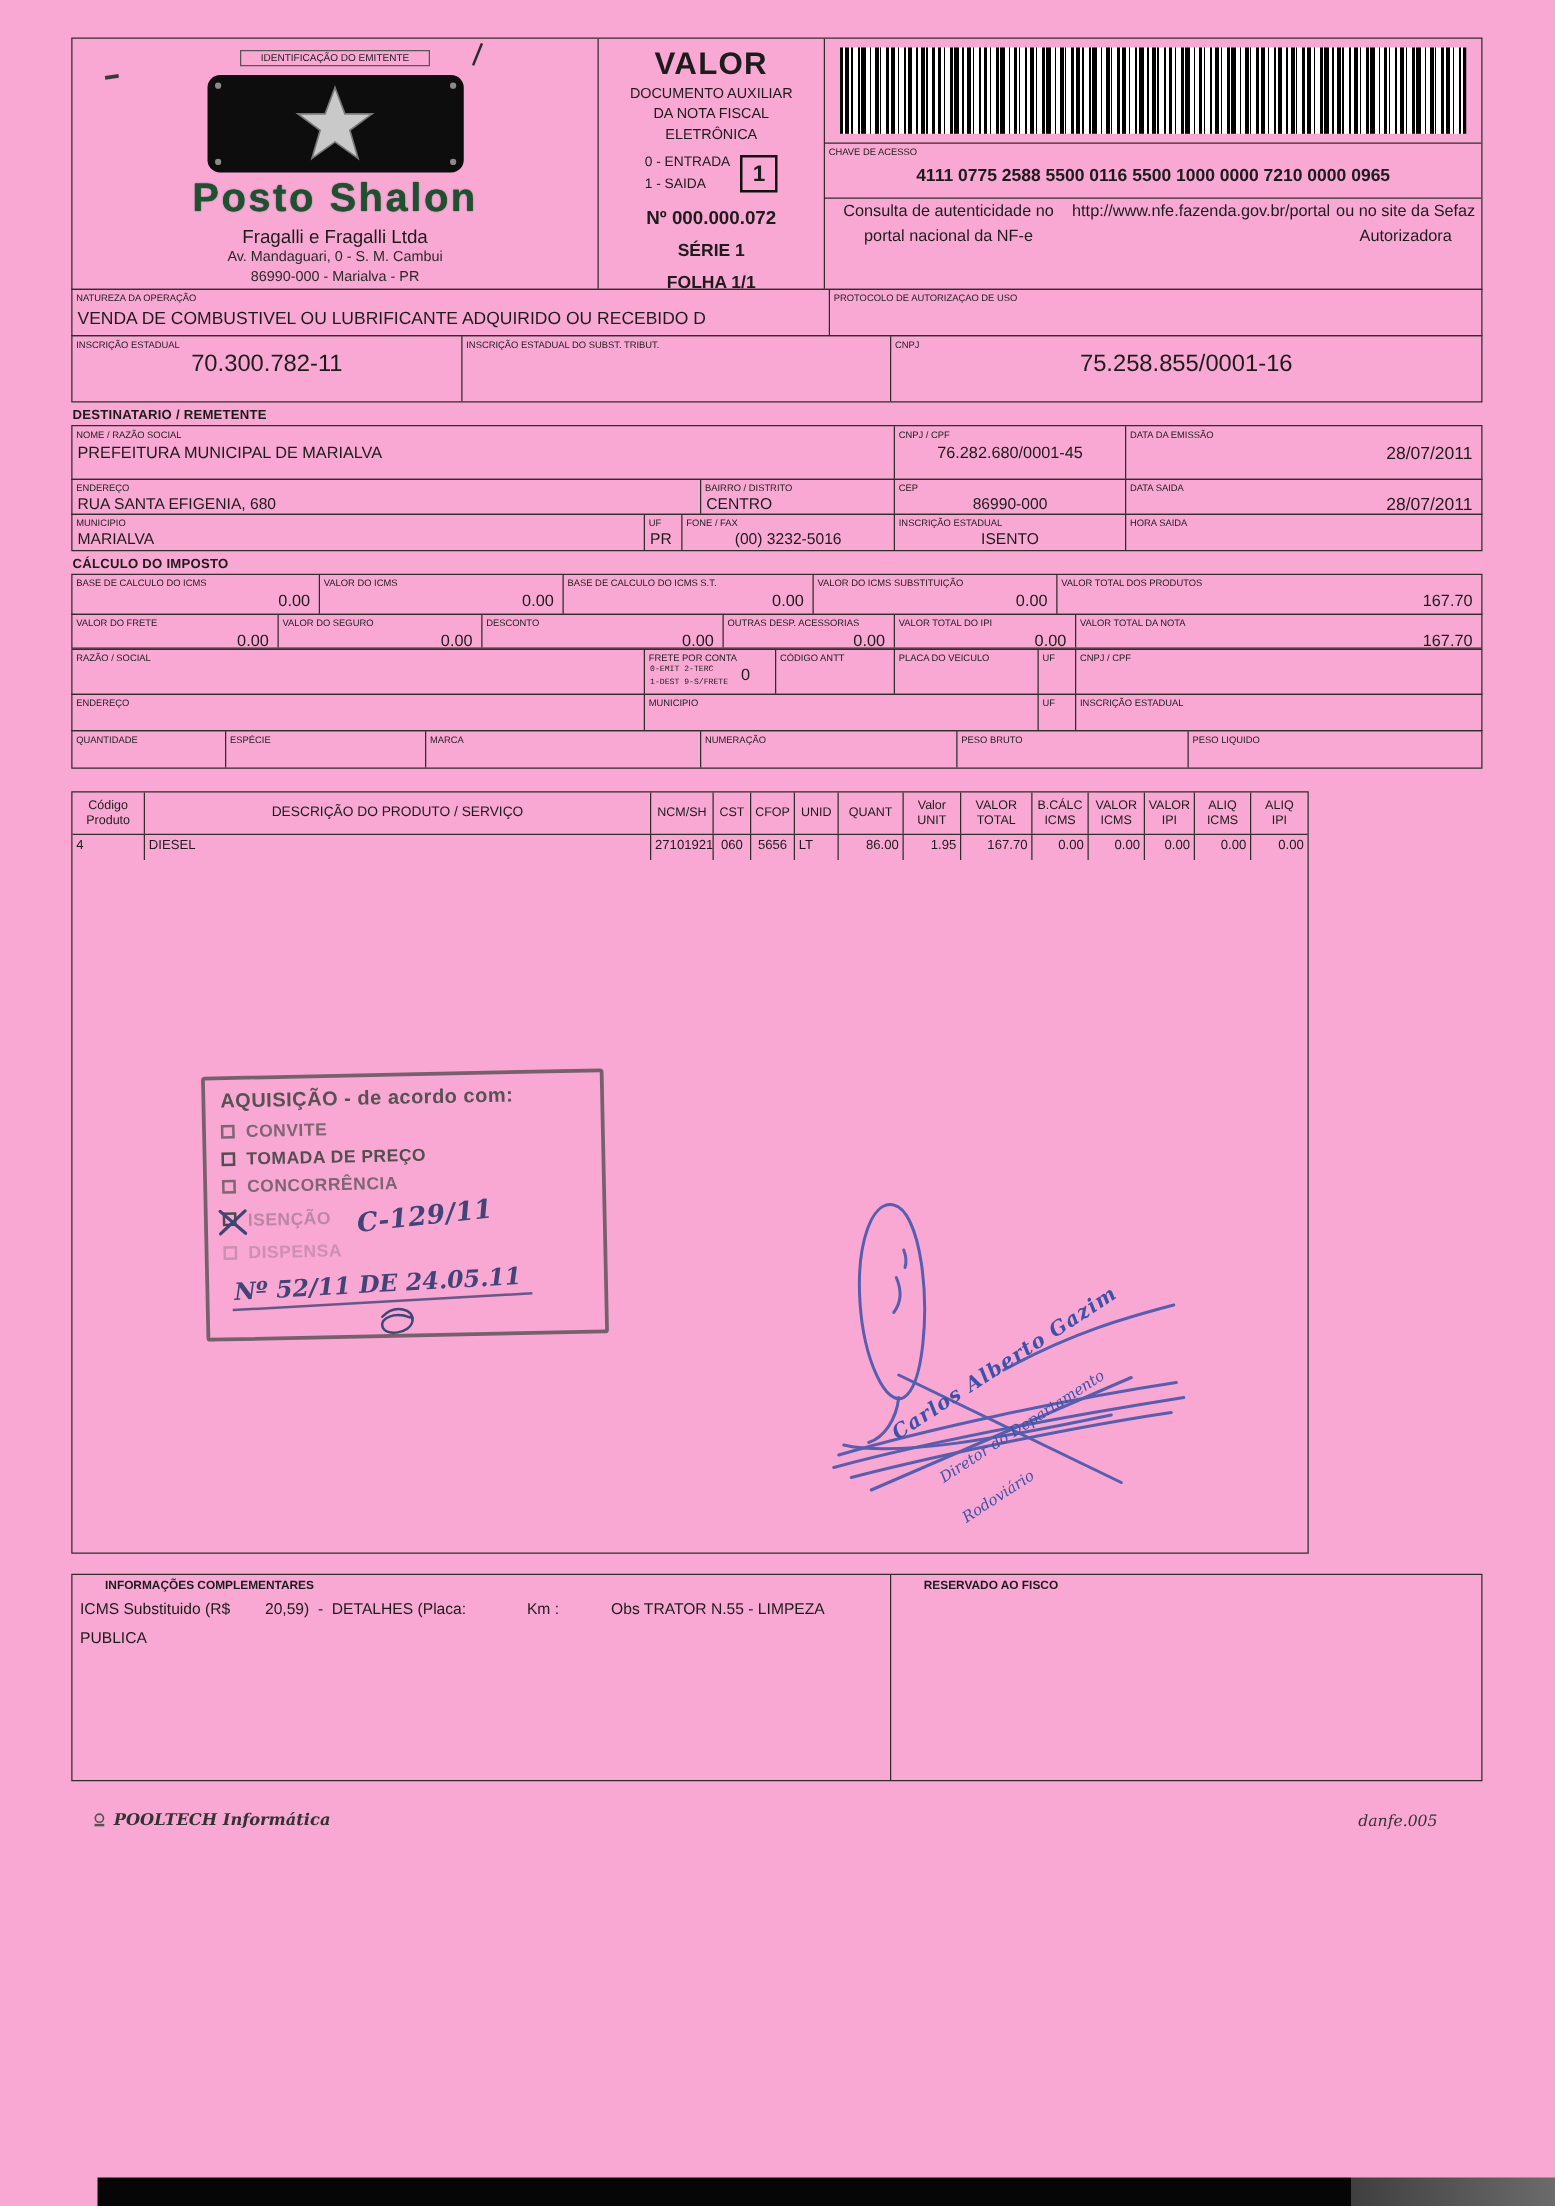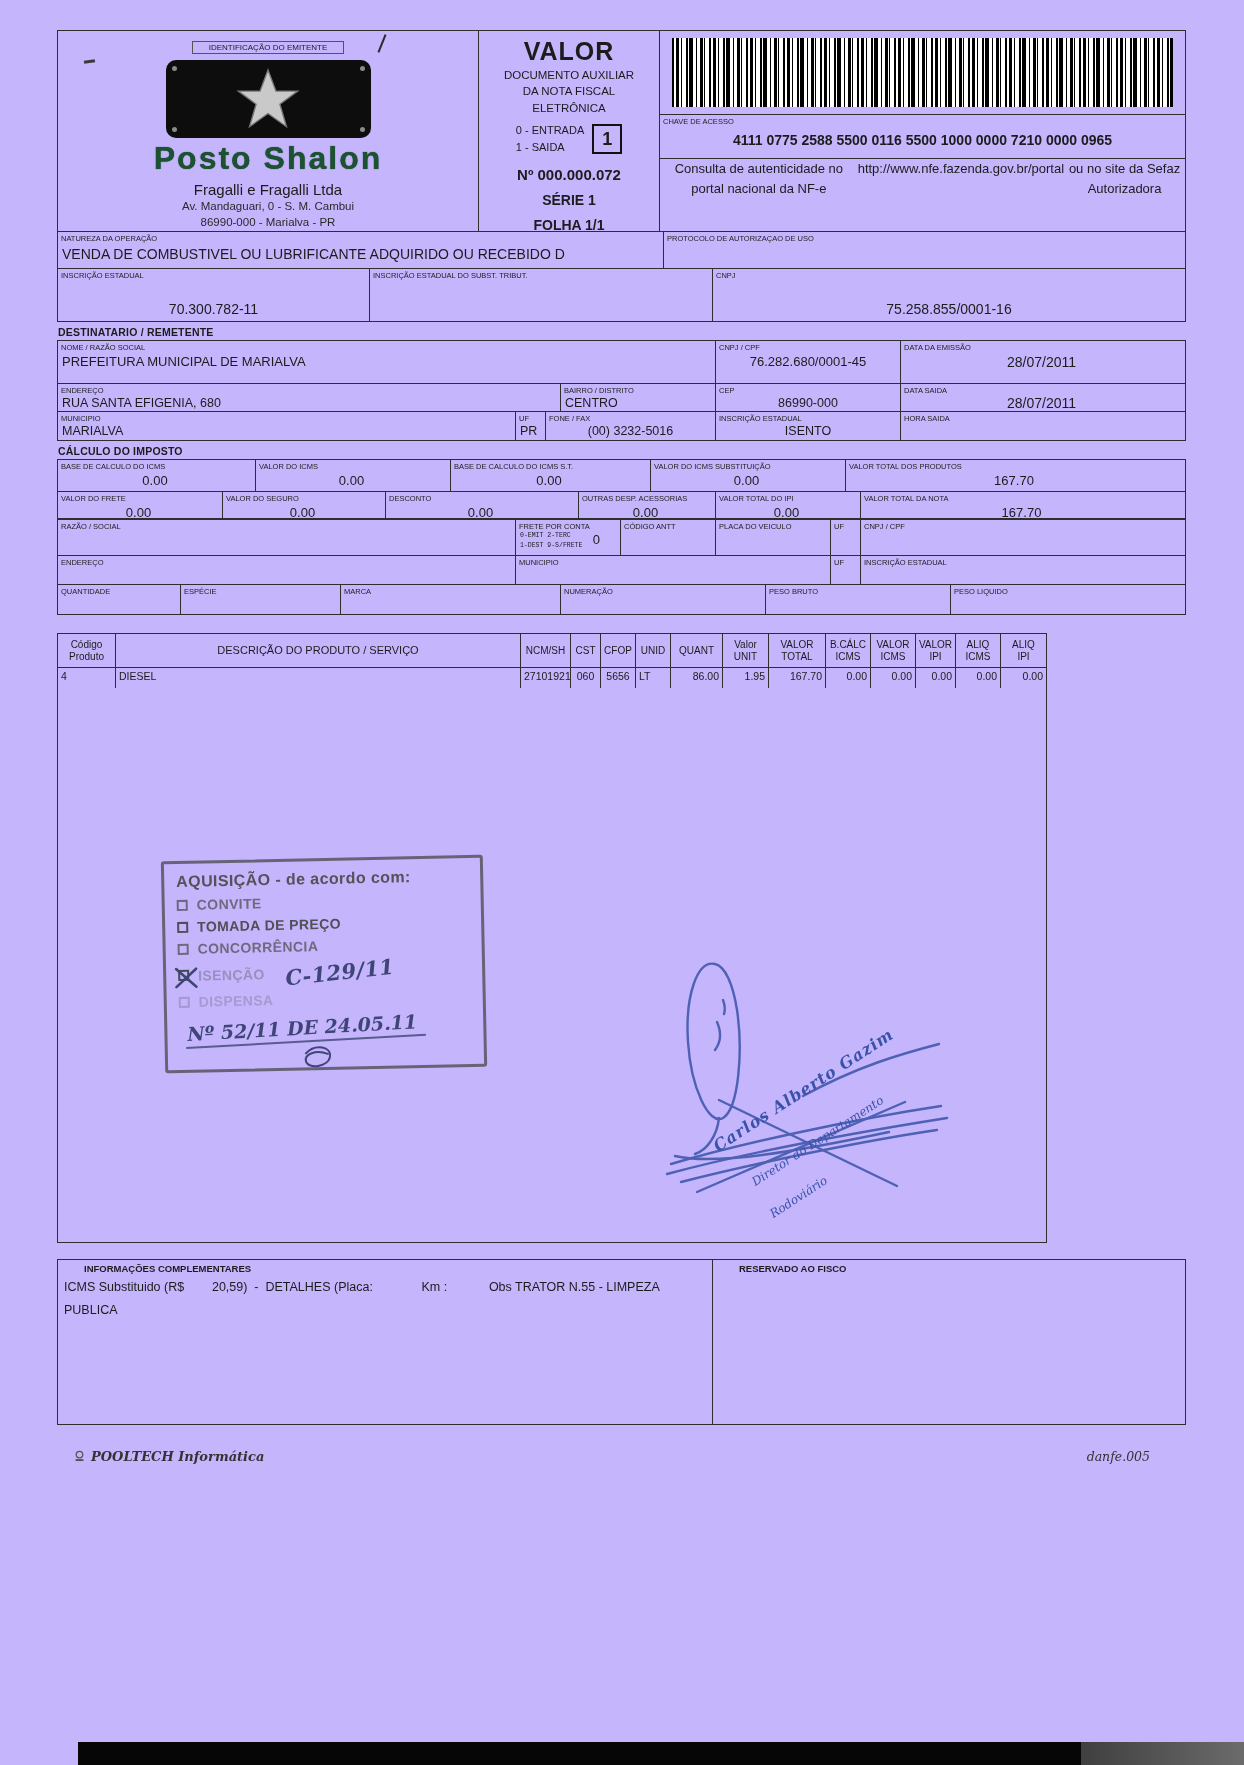--- a/index.html
+++ b/index.html
@@ -1,33 +1,33 @@
 <!DOCTYPE html>
 <html><head>
 <meta charset="utf-8">
 <style>
   * { margin:0; padding:0; box-sizing:border-box; }
   html,body { width:1244px; height:1765px; }
   body { position:relative; background:#e9e7e2; font-family:"Liberation Sans", sans-serif; color:#1c1c1c; }
-  .page { position:absolute; inset:0; background:#c4b5fd; overflow:hidden; }
+  .page { position:absolute; inset:0; background:#f9a8d4; overflow:hidden; }
   .doc { position:absolute; left:57px; top:30px; width:1129px; }
 
   .row { display:flex; border:1px solid #2e2e2e; background:transparent; }
   .row.joint { margin-top:-1px; }
   .cell { position:relative; border-right:1px solid #2e2e2e; overflow:hidden; }
   .cell:last-child { border-right:none; }
   .cell.grow { flex:1; }
   .lbl { position:absolute; top:2px; left:3px; font-size:7.5px; color:#222; white-space:nowrap; }
   .sec-title { font-size:10.5px; font-weight:bold; padding:4px 0 2px 1px; letter-spacing:.2px; }
   .gap18 { height:18px; } .gap16 { height:16px; }
 
   .val { display:block; font-size:13px; margin-top:13px; padding:0 4px; white-space:nowrap; }
   .val.center { text-align:center; }
-  .val.right { text-align:center; padding-right:7px; }
-  .val.big { font-size:14px; margin-top:32px; }
+  .val.right { text-align:right; padding-right:7px; }
+  .val.big { font-size:19px; margin-top:12px; }
   .val.nat { font-size:14px; margin-top:14px; }
 
   
   .emit { width:421px; text-align:center; padding-top:5px; }
   .emit-label { display:inline-block; border:1px solid #555; font-size:8px; padding:1px 16px; }
   .logo-box { width:205px; height:78px; margin:6px auto 0; background:#0d0d0d; border-radius:10px; position:relative; }
   .logo-box .screw { position:absolute; width:5px; height:5px; border-radius:50%; background:#8a8a8a; }
   .logo-text { font-size:32px; font-weight:bold; letter-spacing:2px; color:#1c5230; margin-top:2px; text-shadow:0 0 1px #0b3a1f; }
   .emit-name { font-size:15px; margin-top:4px; }
   .emit-addr { font-size:11.5px; line-height:1.4; color:#2a2a2a; }

